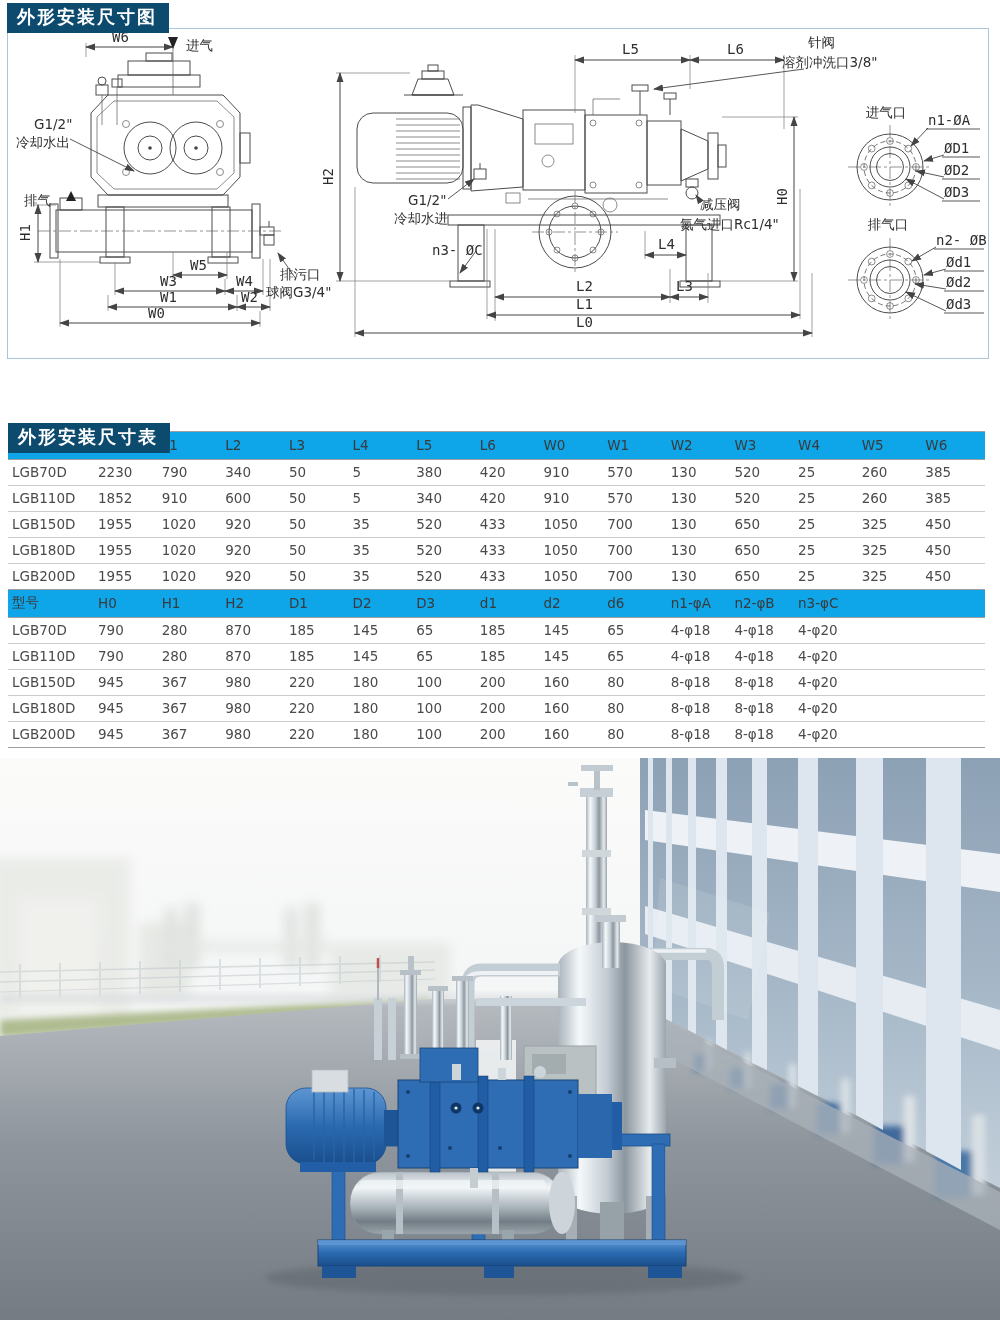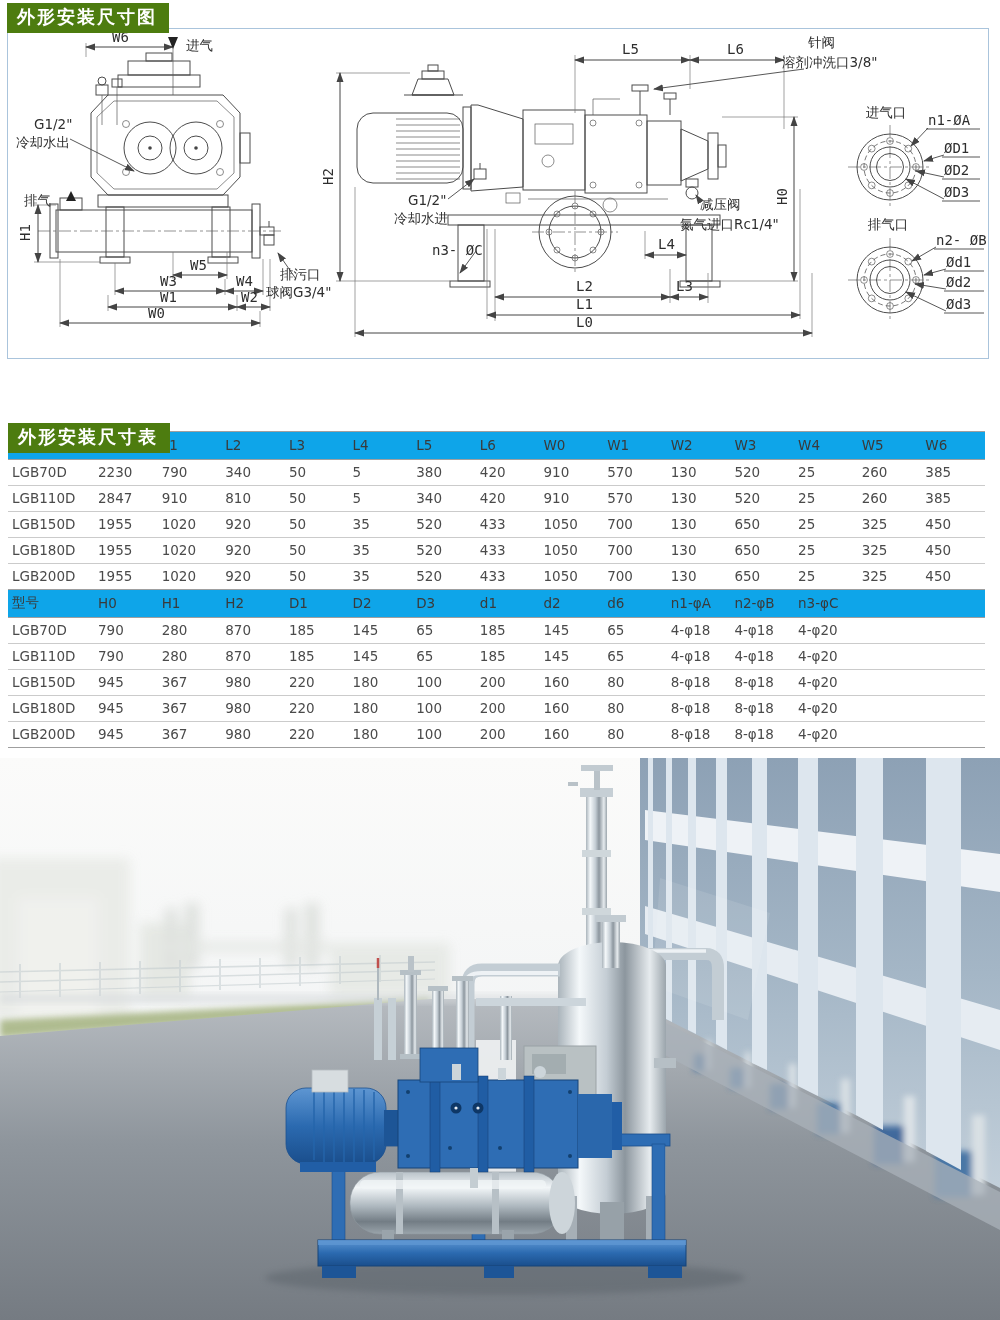--- a/index.html
+++ b/index.html
@@ -1,21 +1,21 @@
 <!DOCTYPE html>
 <html><head>
 <meta charset="utf-8">
 <style>
   html,body{margin:0;padding:0;}
   body{
     width:1000px;height:1320px;position:relative;background:#ffffff;
     font-family:"DejaVu Sans","Liberation Sans",sans-serif;
   }
   .banner{
-    position:absolute;background:#4d7c0f;color:#ffffff;font-weight:bold;
+    position:absolute;background:#0c4a6e;color:#ffffff;font-weight:bold;
     font-size:18px;letter-spacing:2px;padding:2px 12px 4px 10px;line-height:1.35;
     white-space:nowrap;z-index:5;
   }
   #banner-drawing{left:7px;top:3px;}
   #banner-table{left:8px;top:423px;}
   #drawing-panel{
     position:absolute;left:7px;top:28px;width:982px;height:331px;
     border:1.5px solid #aac4dc;background:#fff;box-sizing:border-box;
   }
   #drawing-panel svg{position:absolute;left:0;top:0;}
@@ -391,23 +391,23 @@
         <td>910</td>
         <td>570</td>
         <td>130</td>
         <td>520</td>
         <td>25</td>
         <td>260</td>
         <td>385</td>
       </tr>
       <tr>
         <td>LGB110D</td>
-        <td>2847</td>
+        <td>1852</td>
         <td>910</td>
-        <td>810</td>
+        <td>600</td>
         <td>50</td>
         <td>5</td>
         <td>340</td>
         <td>420</td>
         <td>910</td>
         <td>570</td>
         <td>130</td>
         <td>520</td>
         <td>25</td>
         <td>260</td>

